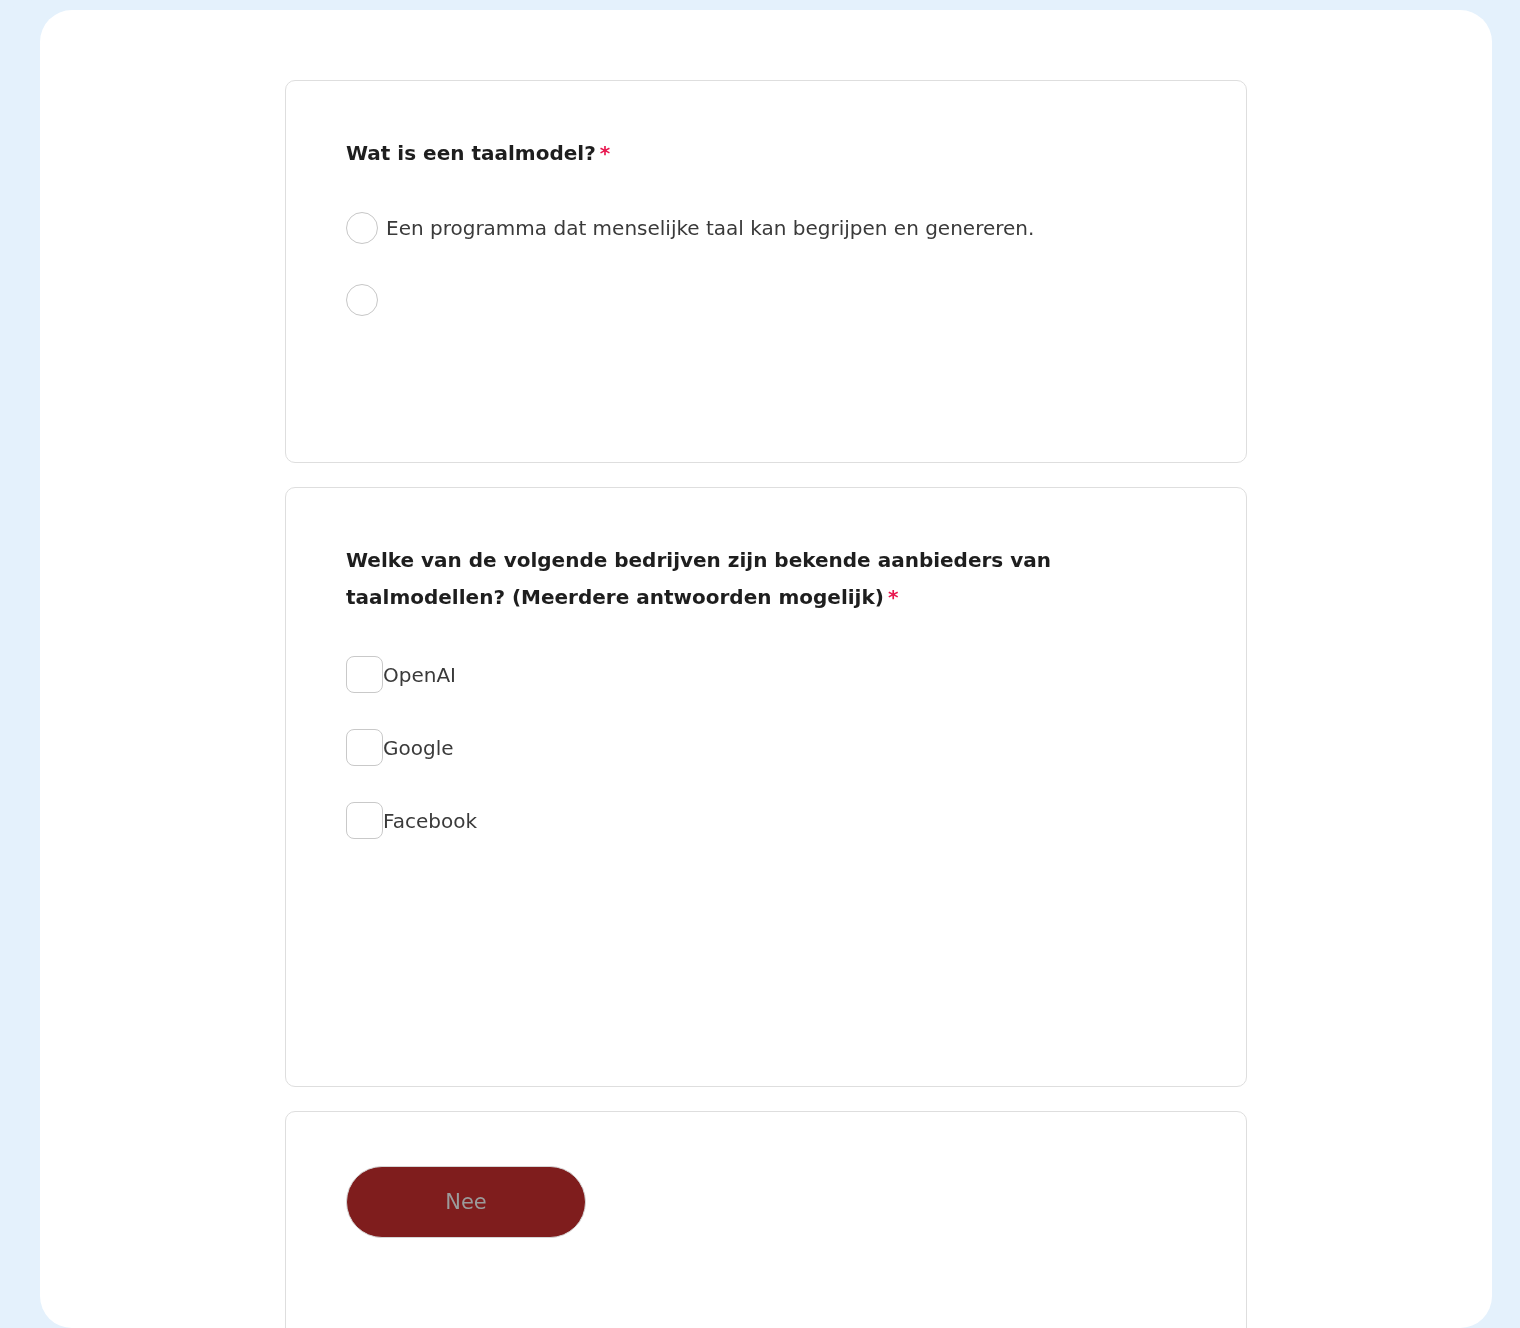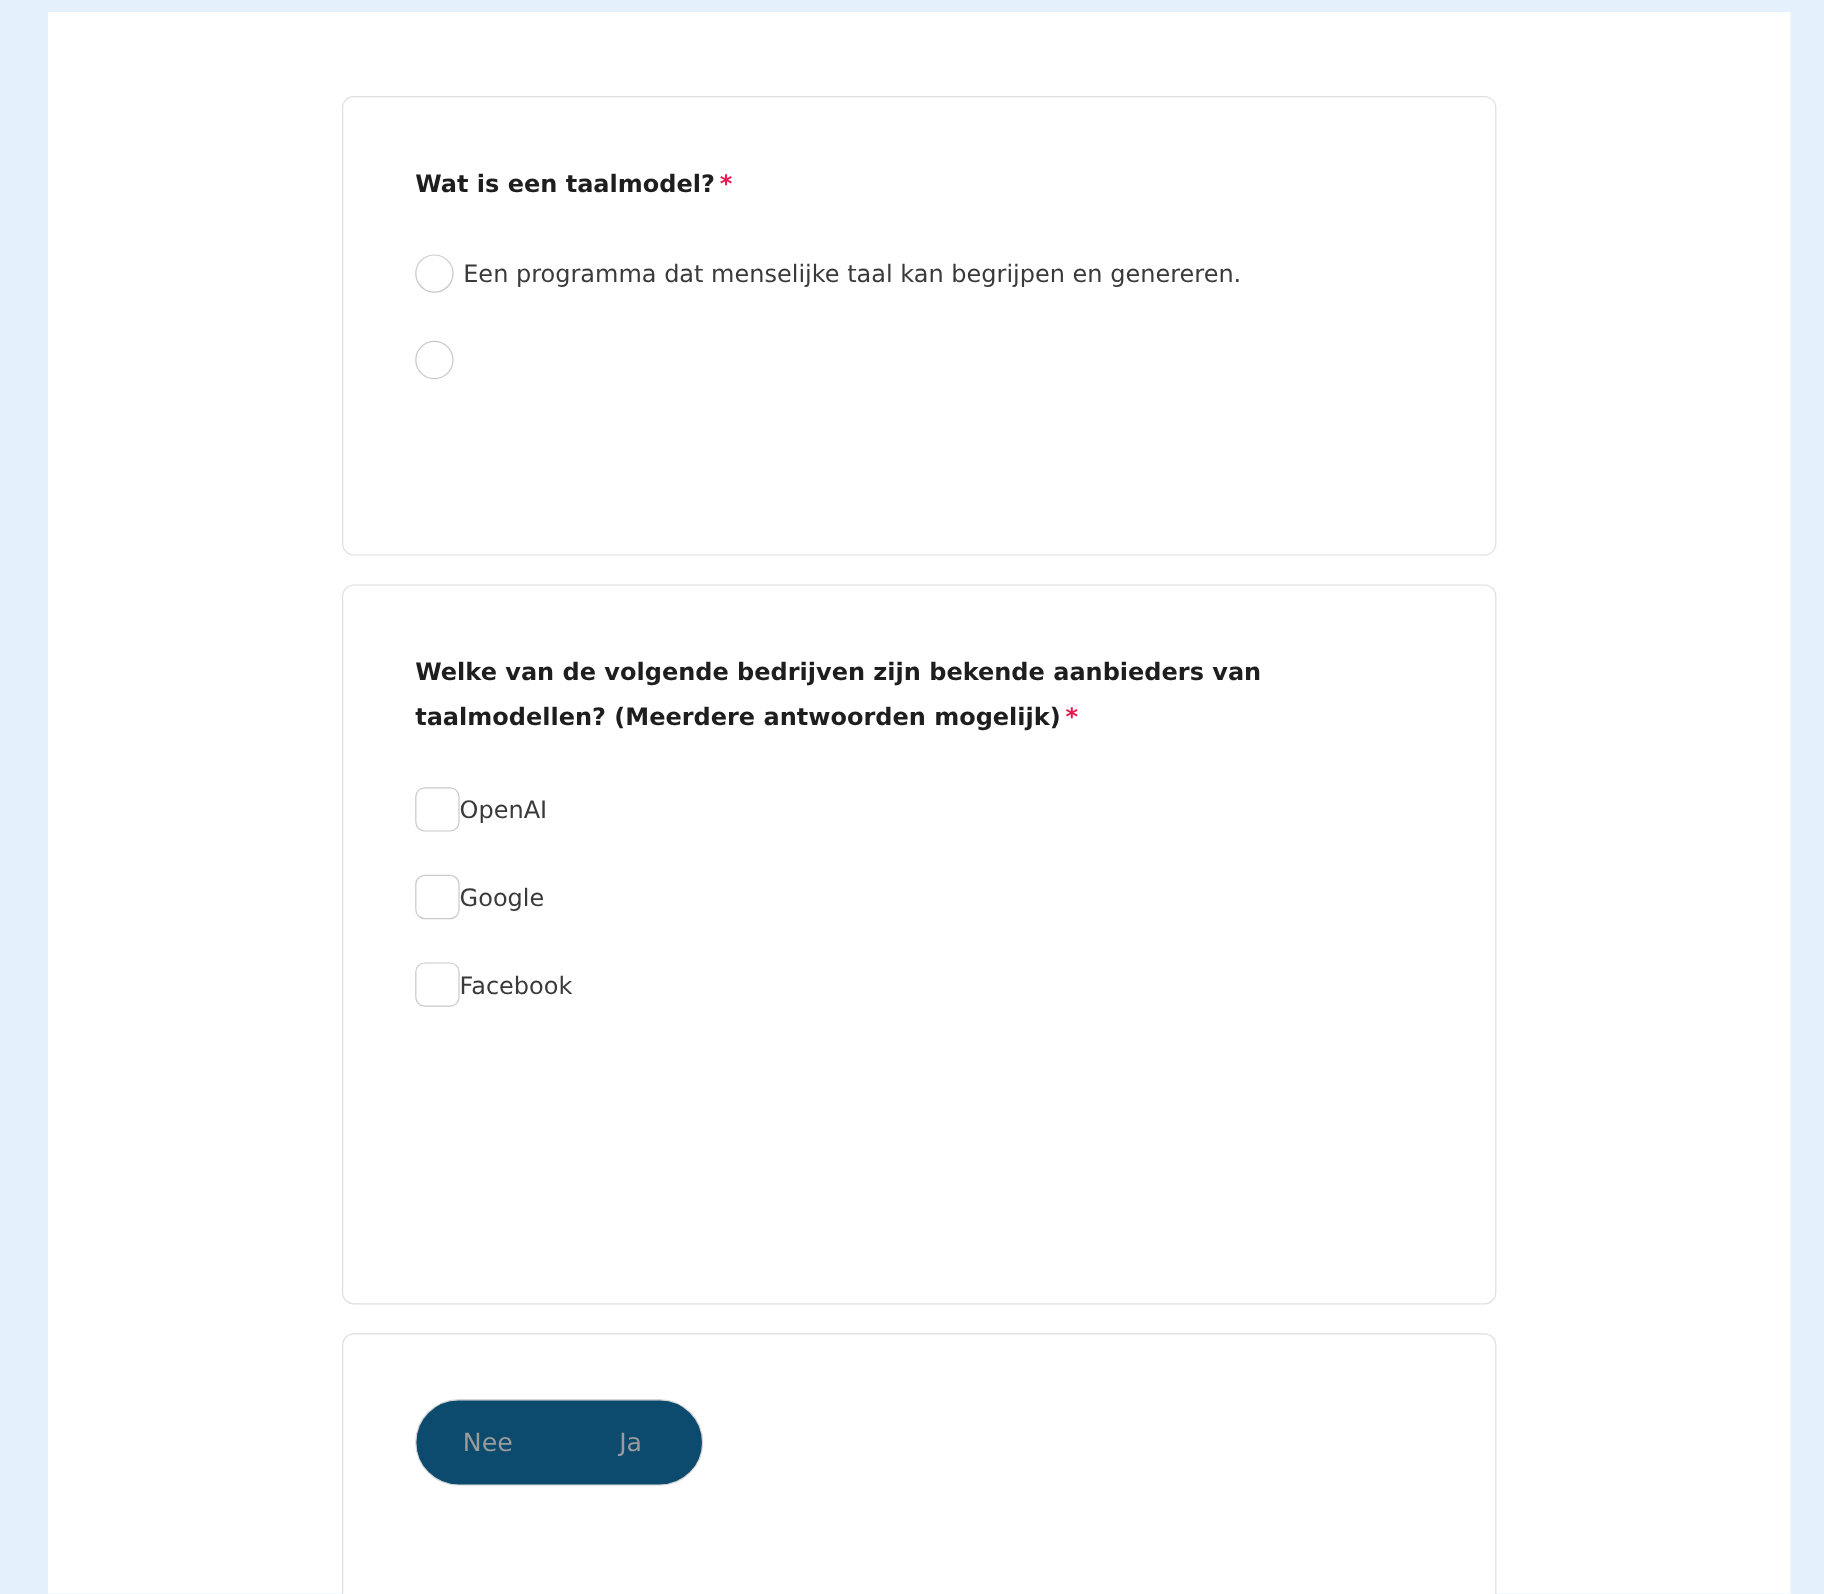--- a/index.html
+++ b/index.html
@@ -1,15 +1,15 @@
 <!DOCTYPE html>
 <html><head>
 <meta charset="utf-8">
 <style>
-  * { margin: 0; padding: 0; box-sizing: border-box; }
+  * { margin: 0; padding: 0; box-sizing: border-box; border-radius: 32px; }
 
   html, body {
     width: 1520px;
     height: 1328px;
     overflow: hidden;
     background: #e4f1fc;
     font-family: "DejaVu Sans", "Liberation Sans", sans-serif;
   }
 
   .page-frame {
@@ -98,21 +98,21 @@
     line-height: 1.3;
   }
 
   .toggle-pill {
     width: 240px;
     height: 72px;
     border: 1.5px solid #d6d6d6;
     border-radius: 36px;
     display: flex;
     overflow: hidden;
-    background: #0c4a6e;
+    background: #7f1d1d;
     cursor: pointer;
   }
 
   .toggle-half {
     flex: 1 1 50%;
     display: flex;
     align-items: center;
     justify-content: center;
     font-size: 21px;
     color: #9b9b9b;
@@ -151,19 +151,18 @@
         <div class="option-row">
           <span class="checkbox-square"></span>
           <span class="option-label">Facebook</span>
         </div>
       </section>
 
       <section class="card q3">
 
         <div class="toggle-pill">
           <span class="toggle-half">Nee</span>
-          <span class="toggle-half">Ja</span>
         </div>
       </section>
 
     </div>
   </div>
 </div>
 
 </body></html>

